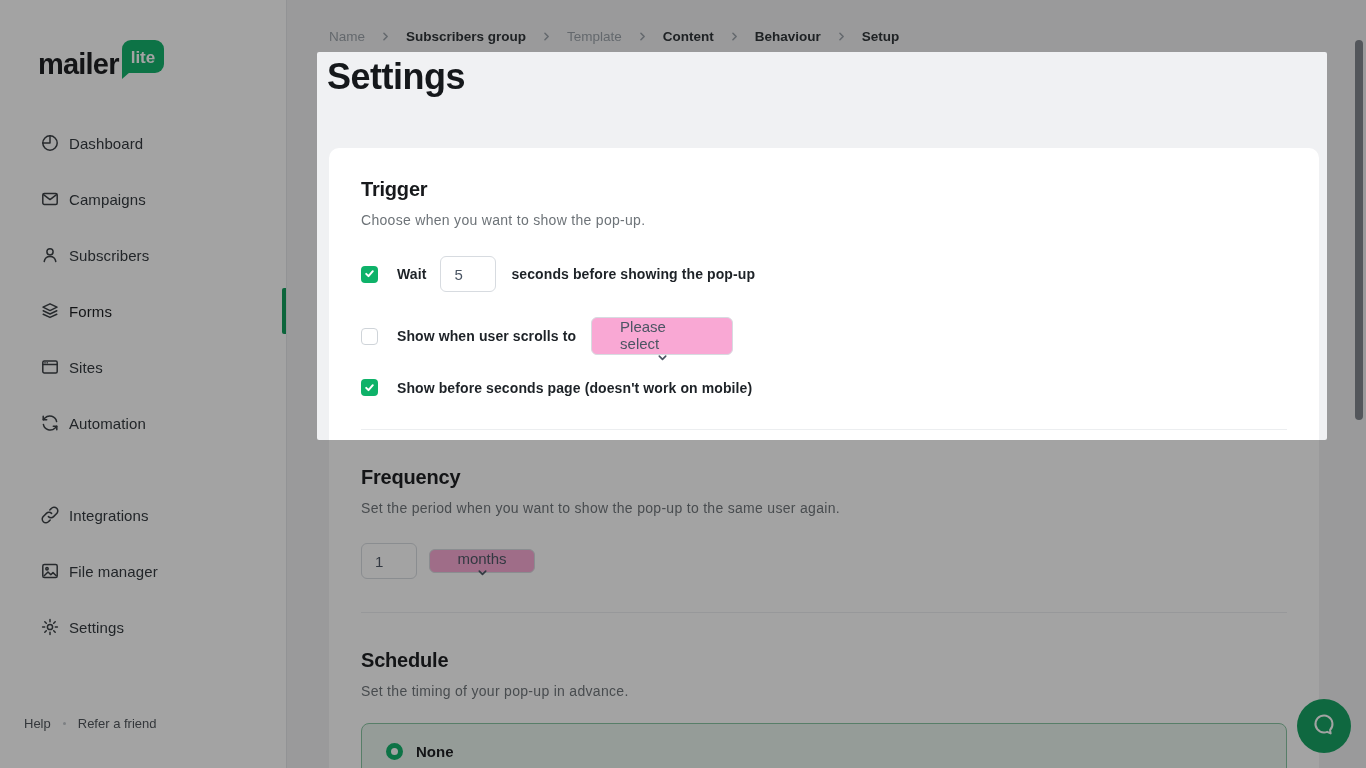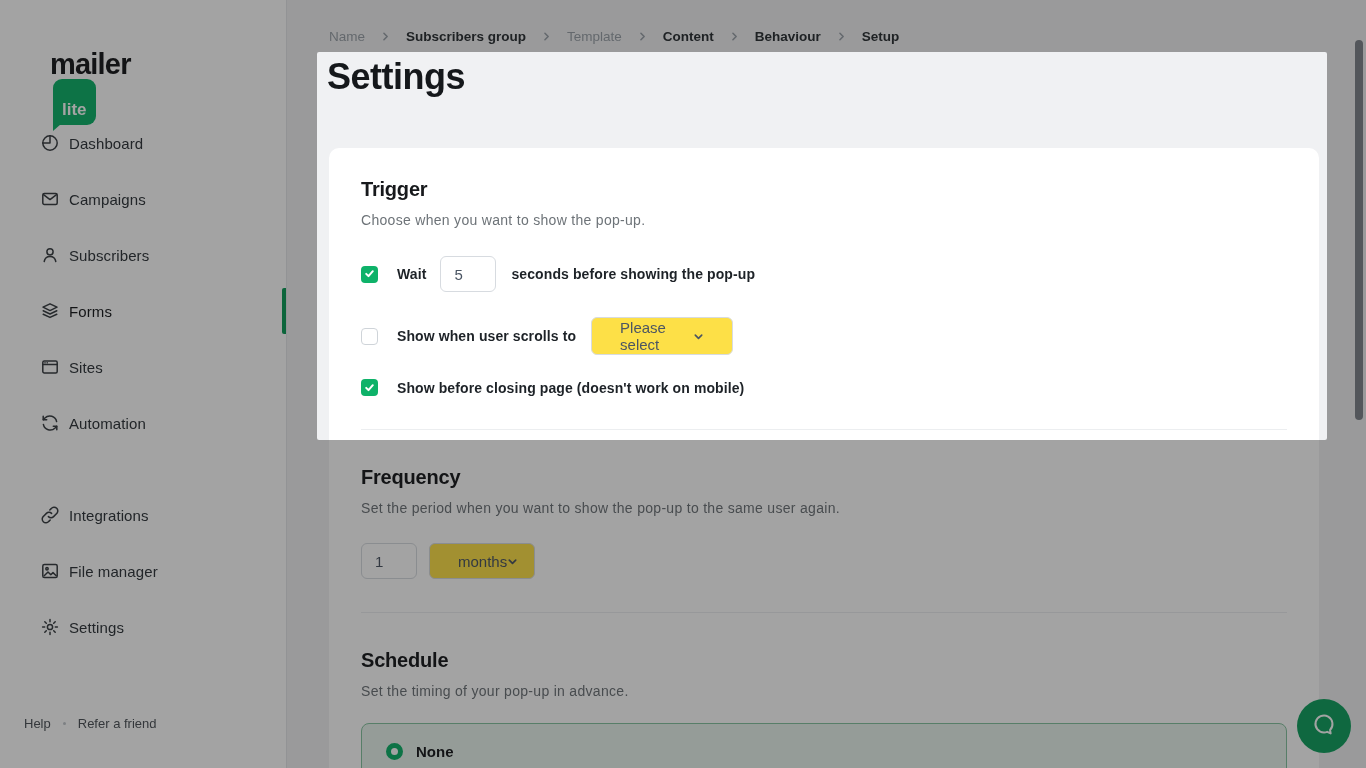--- a/index.html
+++ b/index.html
@@ -5,23 +5,23 @@
   :root{
     --green:#0eb269; --overlay:rgba(12,12,12,0.38); --active-bar:#0c9b58;
     --schedule-bg:#e9f4ed; --schedule-border:#85c3a0;
   }
   *{box-sizing:border-box;margin:0;padding:0;}
   html,body{width:1366px;height:768px;overflow:hidden;}
   body{font-family:"Liberation Sans",sans-serif;background:#f0f1f3;position:relative;}
 
   
   .sidebar{position:fixed;left:0;top:0;width:287px;height:768px;background:#ffffff;border-right:1px solid #e4e6e9;z-index:10;}
-  .logo{position:absolute;left:50px;top:40px;display:flex;align-items:flex-start;cursor:pointer;flex-direction:column;}
+  .logo{position:absolute;left:38px;top:40px;display:flex;align-items:flex-start;cursor:pointer;}
   .logo-text{font-size:29px;font-weight:700;color:#17191c;letter-spacing:-0.8px;line-height:1;padding-top:10px;}
-  .logo-badge{position:relative;margin-left:3px;background:var(--green);color:#fff;font-weight:700;font-size:17px;line-height:1;padding:22px 9px 7px;border-radius:9px 9px 9px 0;}
+  .logo-badge{position:relative;margin-left:3px;background:var(--green);color:#fff;font-weight:700;font-size:17px;line-height:1;padding:9px 9px 7px;border-radius:9px 9px 9px 0;}
   .logo-badge::after{content:'';position:absolute;left:0;bottom:-6px;width:0;height:0;border-top:7px solid var(--green);border-right:8px solid transparent;}
   .nav{position:absolute;top:115px;left:0;width:100%;}
   .nav-item{position:relative;height:56px;display:flex;align-items:center;padding-left:40px;cursor:pointer;}
   .nav-item.gap{margin-top:36px;}
   .nav-icon{width:20px;height:20px;margin-right:9px;flex:none;display:flex;align-items:center;justify-content:center;}
   .nav-icon svg{width:20px;height:20px;stroke:#383d42;fill:none;stroke-width:1.5;stroke-linecap:round;stroke-linejoin:round;}
   .nav-label{font-size:15px;color:#2f353a;letter-spacing:.1px;}
   .nav-item.active .nav-label{font-weight:400;color:#17191c;}
   .nav-item.active::after{content:'';position:absolute;right:0;top:5px;bottom:5px;width:4px;background:var(--active-bar);border-radius:2px 0 0 2px;}
   .sidebar-footer{position:absolute;left:24px;top:716px;display:flex;align-items:center;gap:12px;font-size:13px;color:#4c5258;}
@@ -45,23 +45,23 @@
   .row2{margin-top:25px;}
   .row3{margin-top:24px;}
   .cb{width:17px;height:17px;border-radius:4px;flex:none;cursor:pointer;}
   .cb.checked{background:var(--green);display:flex;align-items:center;justify-content:center;}
   .cb.checked svg{width:11px;height:11px;stroke:#fff;fill:none;stroke-width:2.2;stroke-linecap:round;stroke-linejoin:round;}
   .cb.unchecked{background:#fff;border:1px solid #cfd4d9;}
   .cb-label{margin-left:19px;font-size:14px;font-weight:600;color:#1d2227;letter-spacing:.1px;cursor:pointer;}
   .num{width:56px;height:36px;border:1px solid #d7dbe0;border-radius:6px;padding:0 0 0 13px;font-size:15px;color:#4b5563;font-family:inherit;outline:none;background:#fff;}
   .row1 .num{margin-left:14px;}
   .row1 .after-label{margin-left:15px;}
-  .select{display:inline-flex;align-items:center;justify-content:space-between;border:1px solid #d7dbe0;border-radius:6px;padding:0 28px;color:#4b5563;font-size:15px;cursor:pointer;background:#fde047;}
+  .select{display:inline-flex;align-items:center;justify-content:space-between;border:1px solid #d7dbe0;border-radius:6px;padding:0 28px;color:#4b5563;font-size:15px;cursor:pointer;background:#f9a8d4;flex-direction:column;}
   .scroll-select{width:142px;height:38px;margin-left:15px;}
-  .unit-select{width:106px;height:36px;margin-left:12px;}
+  .unit-select{width:106px;height:24px;margin-left:12px;}
   .select .chev svg{width:11px;height:11px;stroke:#4b5563;fill:none;stroke-width:1.8;stroke-linecap:round;stroke-linejoin:round;display:block;}
   .divider{border:none;border-top:1px solid #eceef0;margin:33px 0 0;}
   .sec{margin-top:36px;}
   .freq-row{display:flex;align-items:center;margin-top:27px;}
   .schedule-option{margin-top:24px;display:flex;align-items:center;gap:13px;background:var(--schedule-bg);border:1px solid var(--schedule-border);border-radius:8px;padding:19px 24px 40px;cursor:pointer;}
   .radio{width:17px;height:17px;border-radius:50%;border:5px solid var(--green);background:#fff;flex:none;}
   .radio-label{font-size:15px;font-weight:600;color:#17191c;}
 
   
   .chat-button{position:fixed;left:1297px;top:699px;width:54px;height:54px;border-radius:50%;background:#11a15f;z-index:20;display:flex;align-items:center;justify-content:center;cursor:pointer;}
@@ -234,21 +234,21 @@
             </span>
         </div>
       </div>
 
       <div class="trigger-row row3">
         <span class="cb checked">
           <span><svg viewBox="0 0 12 12" width="11" height="11">
                 <path d="M2.4 6.4l2.5 2.5 4.7-5.4" stroke="#fff" stroke-width="2.2" fill="none" stroke-linecap="round" stroke-linejoin="round"></path>
               </svg></span>
         </span>
-        <span class="cb-label">Show before closing page (doesn't work on mobile)</span>
+        <span class="cb-label">Show before seconds page (doesn't work on mobile)</span>
       </div>
     </section>
 
     <hr class="divider">
 
     <section class="sec">
       <h2 class="sec-title">Frequency</h2>
       <p class="sec-desc">Set the period when you want to show the pop-up to the same user again.</p>
       <div class="freq-row">
         <input class="num" value="1" style="">

